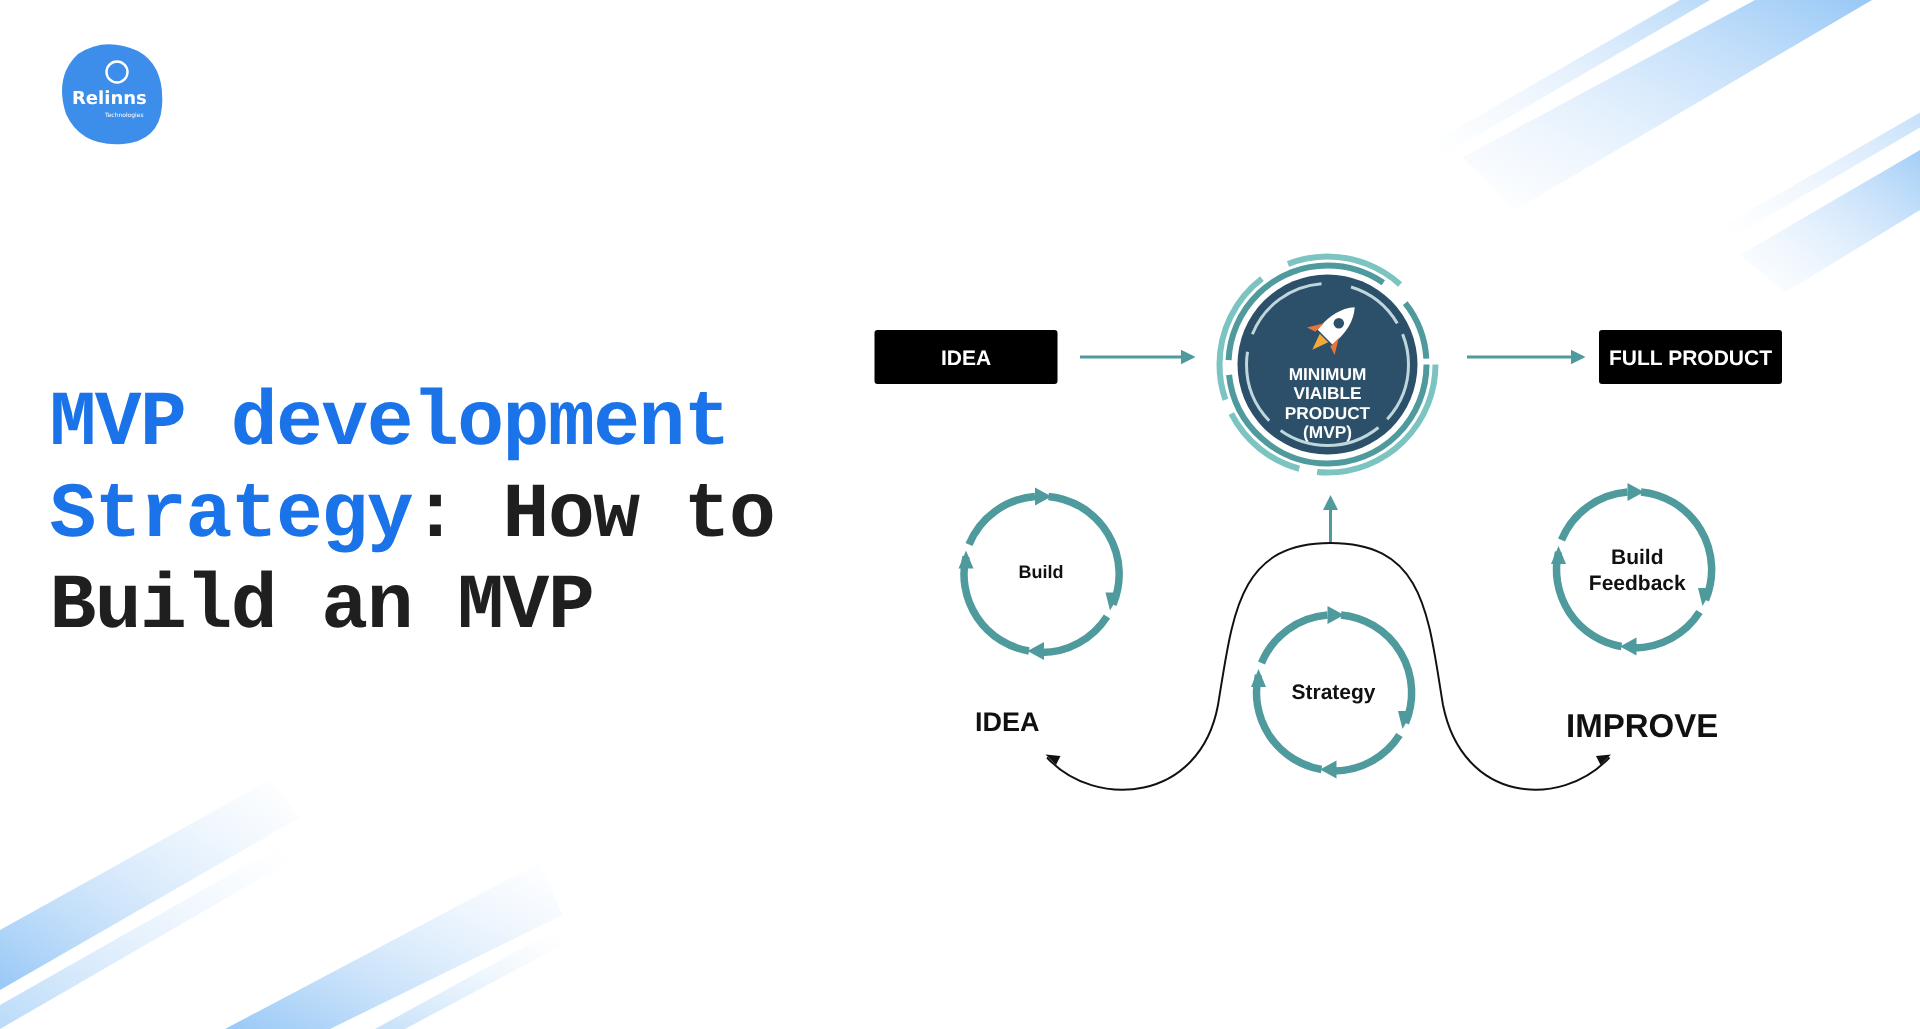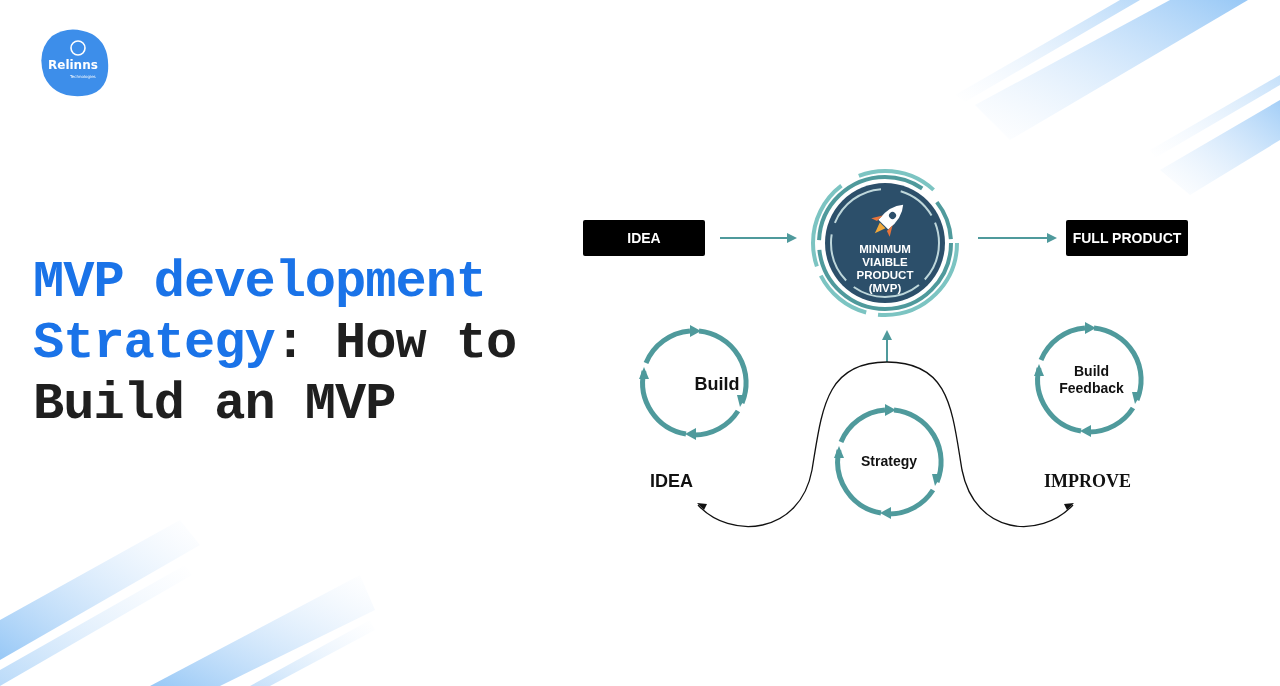--- a/index.html
+++ b/index.html
@@ -124,18 +124,18 @@
     <path d="M43,12 L53,12 L46,24 Z" fill="#4f9a9c"></path>
     <path d="M2,45 L2,57 L-9,51 Z" fill="#4f9a9c"></path>
     <path d="M-55,-4 L-45,-4 L-50,-16 Z" fill="#4f9a9c"></path>
     <path d="M-4,-58 L-4,-46 L7,-52 Z" fill="#4f9a9c"></path>
   </g>
 </svg>
 
 <div class="box" style="left:583px; top:220px; width:122px; height:36px;">IDEA</div>
 <div class="box" style="left:1066px; top:220px; width:122px; height:36px;">FULL PRODUCT</div>
 
-<div class="lbl" style="left:677px; top:374px; width:80px; font-size:18px;">Build</div>
+<div class="lbl" style="left:654px; top:374px; width:80px; font-size:12px;">Build</div>
 <div class="lbl" style="left:849px; top:453px; width:80px; font-size:14px;">Strategy</div>
 <div class="lbl" style="left:1049px; top:363px; width:85px; font-size:14px; line-height:17px;">Build Feedback</div>
 
 <div class="lbl" style="left:650px; top:471px; width:90px; font-size:18px; text-align:left;">IDEA</div>
-<div class="lbl" style="left:1044px; top:471px; width:110px; font-size:18px; text-align:left;font-family:Liberation Serif, serif;">IMPROVE</div>
+<div class="lbl" style="left:1044px; top:471px; width:110px; font-size:22px; text-align:left;">IMPROVE</div>
 
 </body></html>

